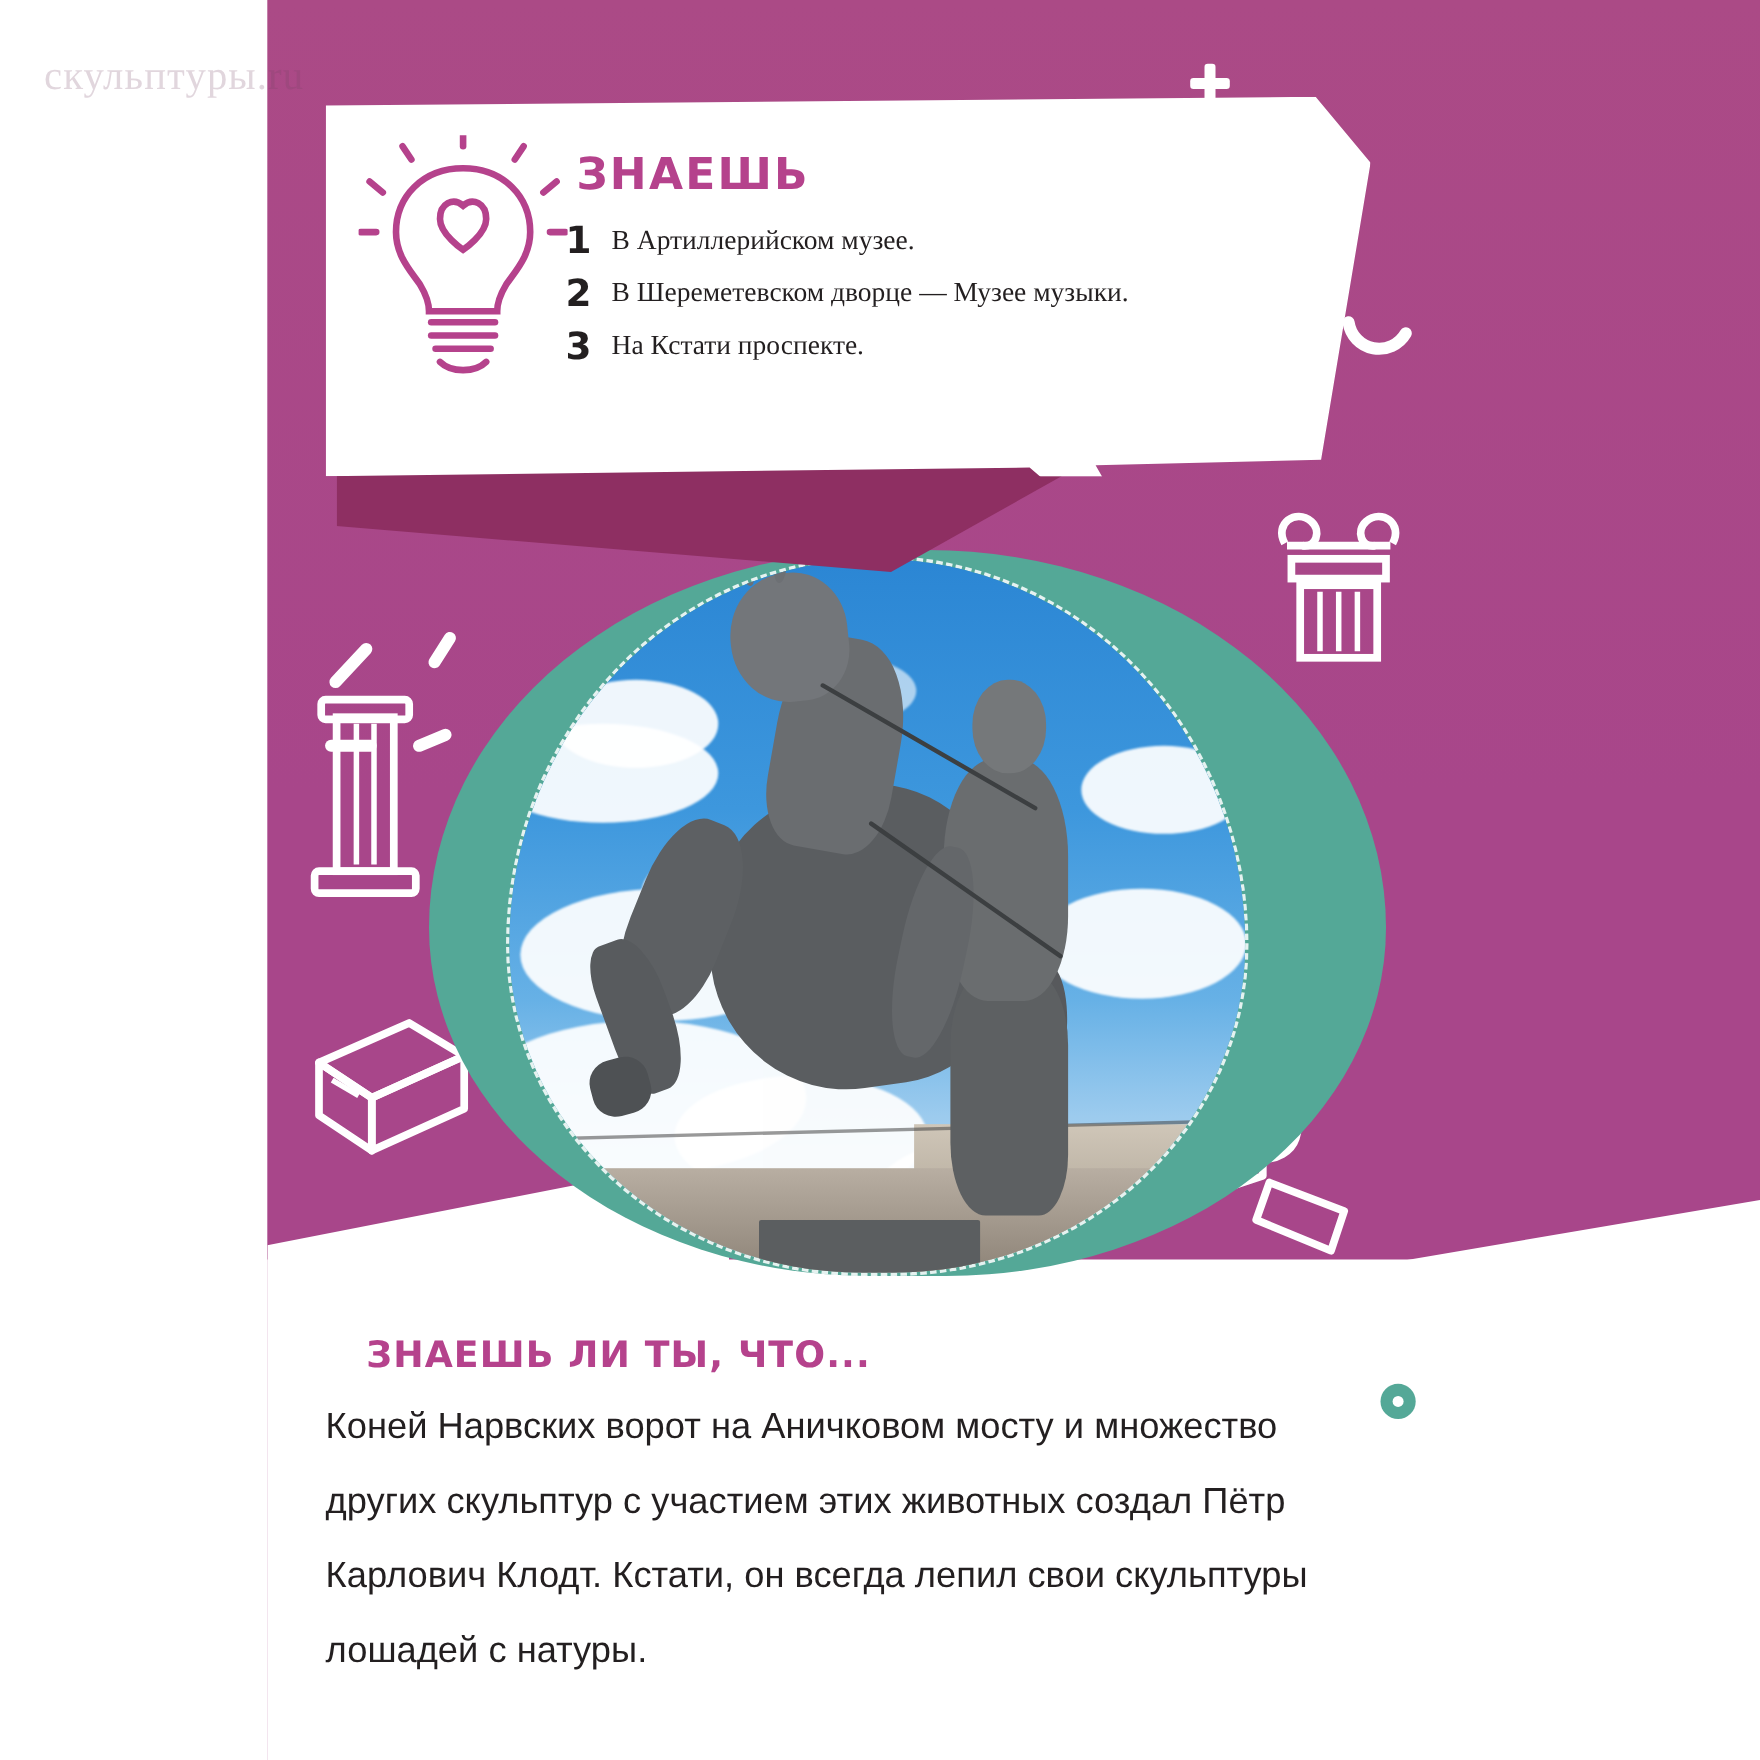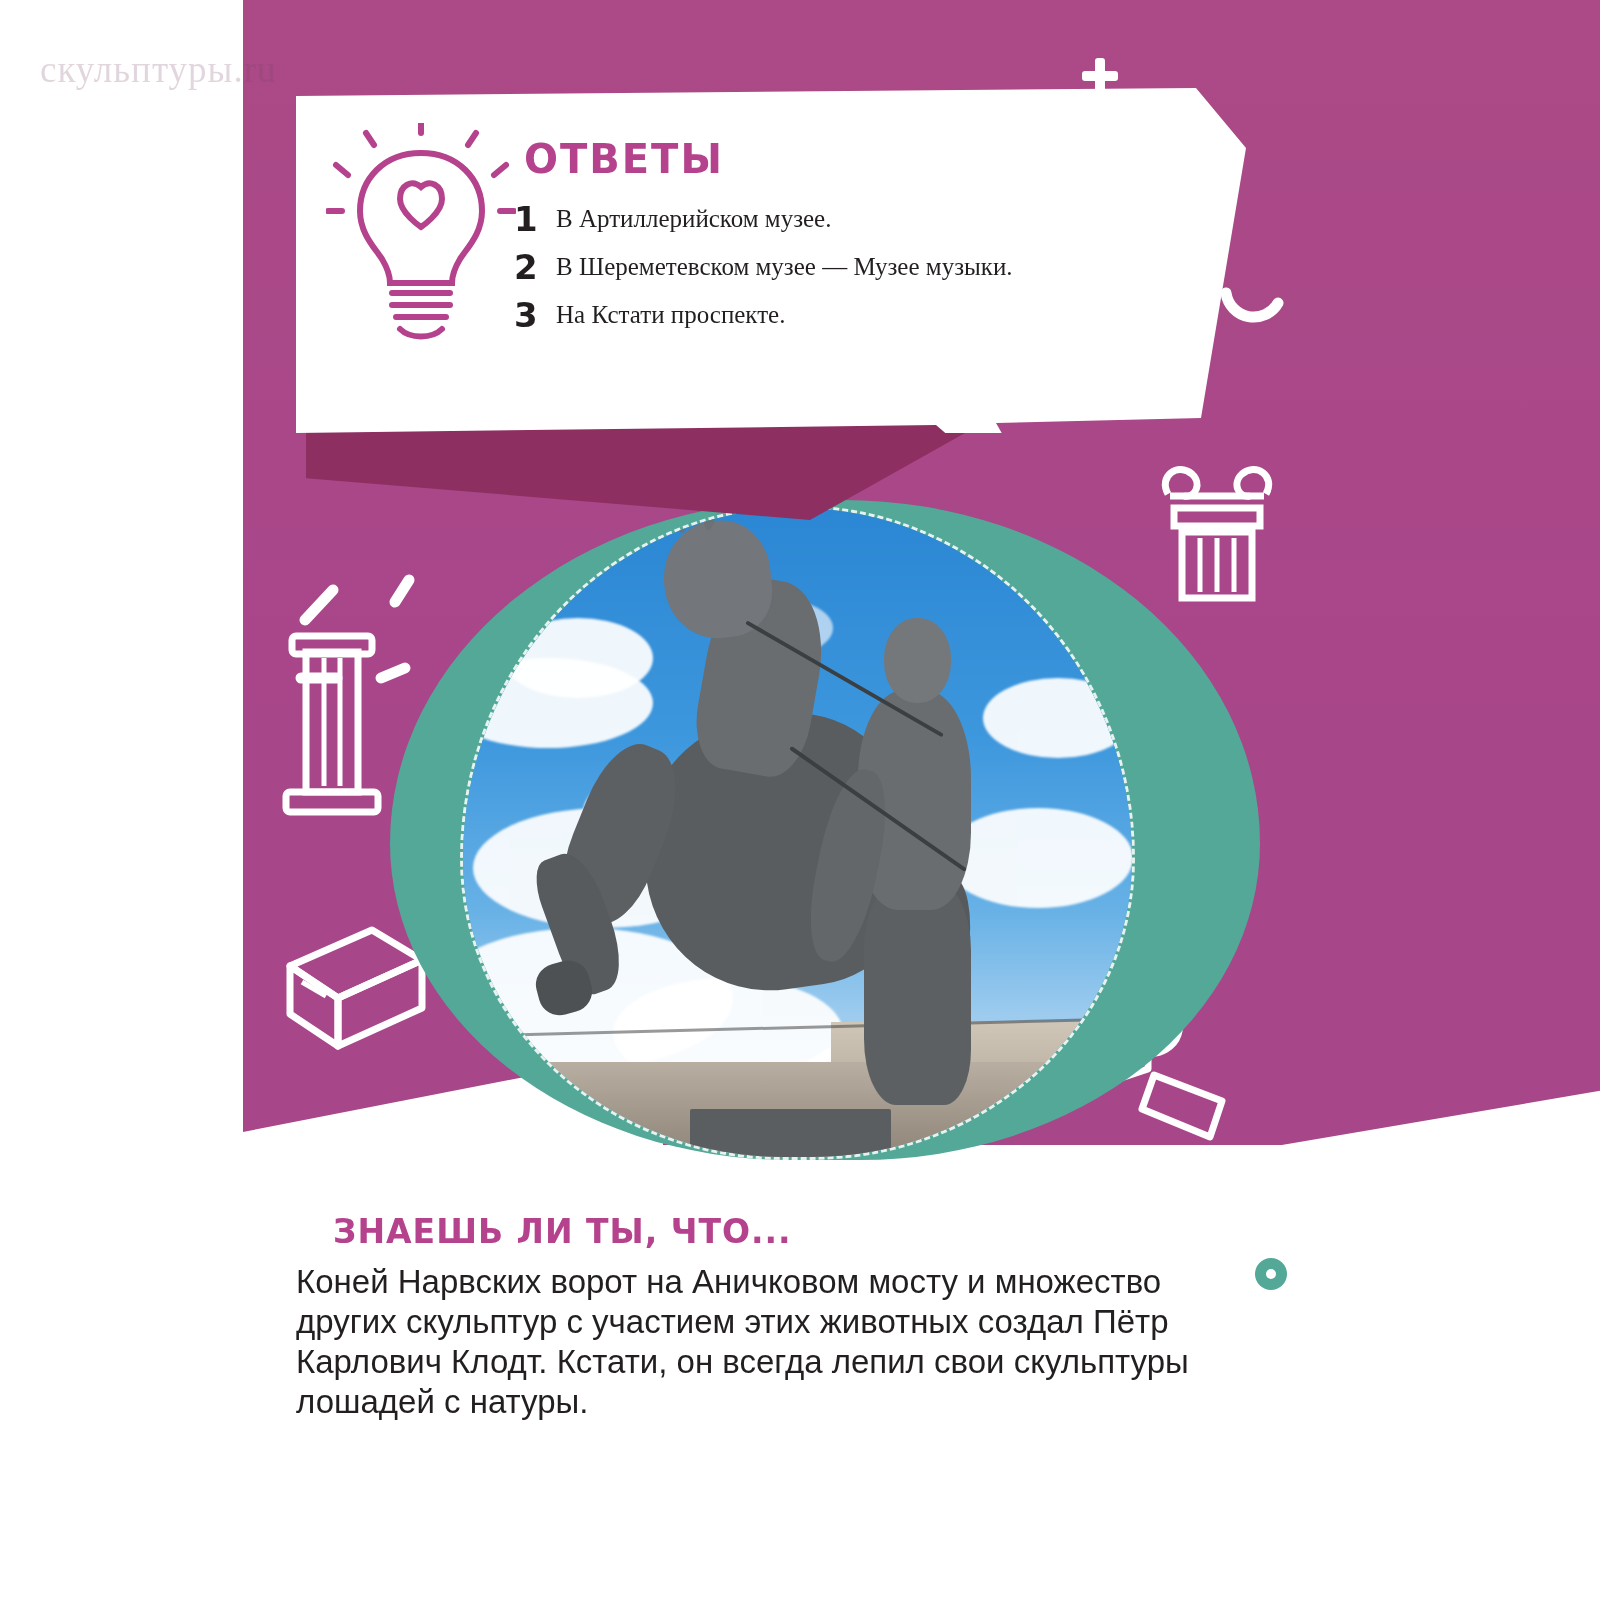--- a/index.html
+++ b/index.html
@@ -370,21 +370,21 @@
     color: #b5428c;
     font-family: "DejaVu Sans", sans-serif;
     margin-left: 37px;
   }
   .body-text {
     position: absolute;
     left: 296px;
     top: 1262px;
     width: 900px;
     font-size: 33px;
-    line-height: 40px;
+    line-height: 68px;
     color: #231f20;
     font-family: "Liberation Sans", sans-serif;
   }
   .body-text p { margin: 0; }
 
   .teal-dot {
     position: absolute;
     left: 1255px;
     top: 1258px;
     width: 32px;
@@ -527,30 +527,30 @@
           <path d="M16 88 L2 88"></path>
           <path d="M22 52 L10 42"></path>
           <path d="M48 22 L40 10"></path>
           <path d="M95 10 L95 0"></path>
           <path d="M142 22 L150 10"></path>
           <path d="M168 52 L180 42"></path>
           <path d="M174 88 L188 88"></path>
         </g>
       </svg>
 
-      <div class="answers-title">ОТВЕТЫ</div>
+      <div class="answers-title">ЗНАЕШЬ</div>
 
       <div class="answers-list">
         <div class="answer-row">
           <div class="answer-num">1</div>
           <div class="answer-text">В Артиллерийском музее.</div>
         </div>
         <div class="answer-row">
           <div class="answer-num">2</div>
-          <div class="answer-text" style="max-width:600px;">В Шереметевском музее — Музее музыки.</div>
+          <div class="answer-text" style="max-width:600px;">В Шереметевском дворце — Музее музыки.</div>
         </div>
         <div class="answer-row">
           <div class="answer-num">3</div>
           <div class="answer-text">На Кстати проспекте.</div>
         </div>
       </div>
 
     </div>
   </div>
 

